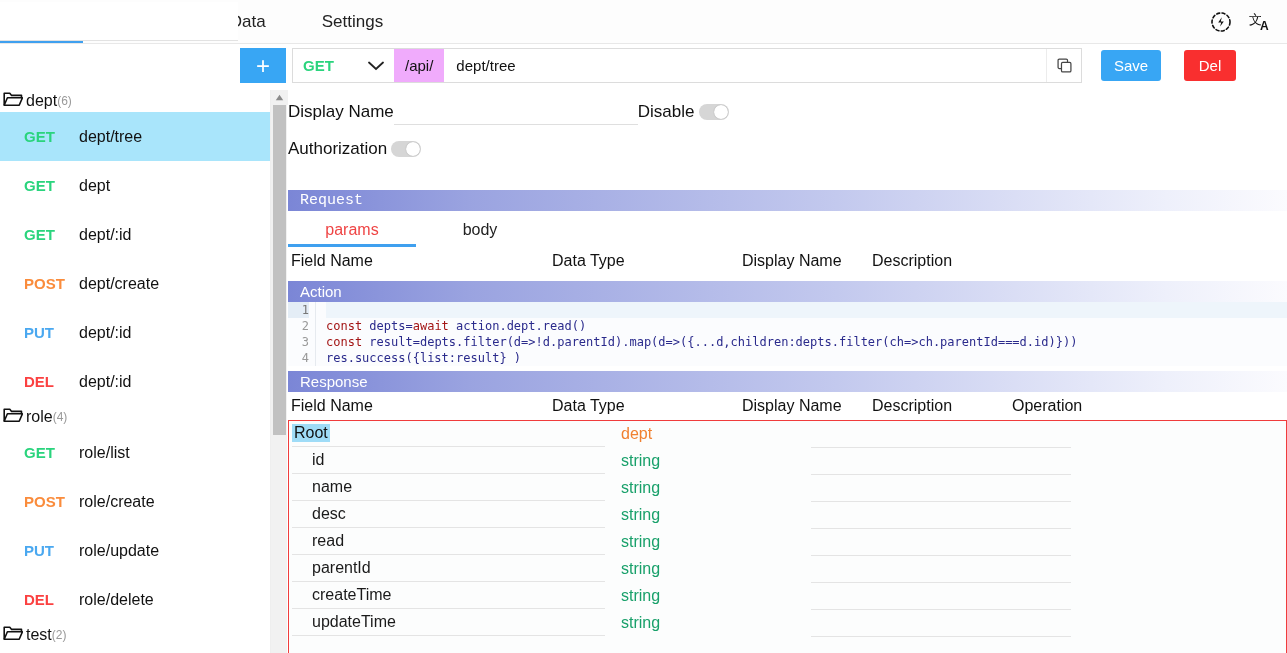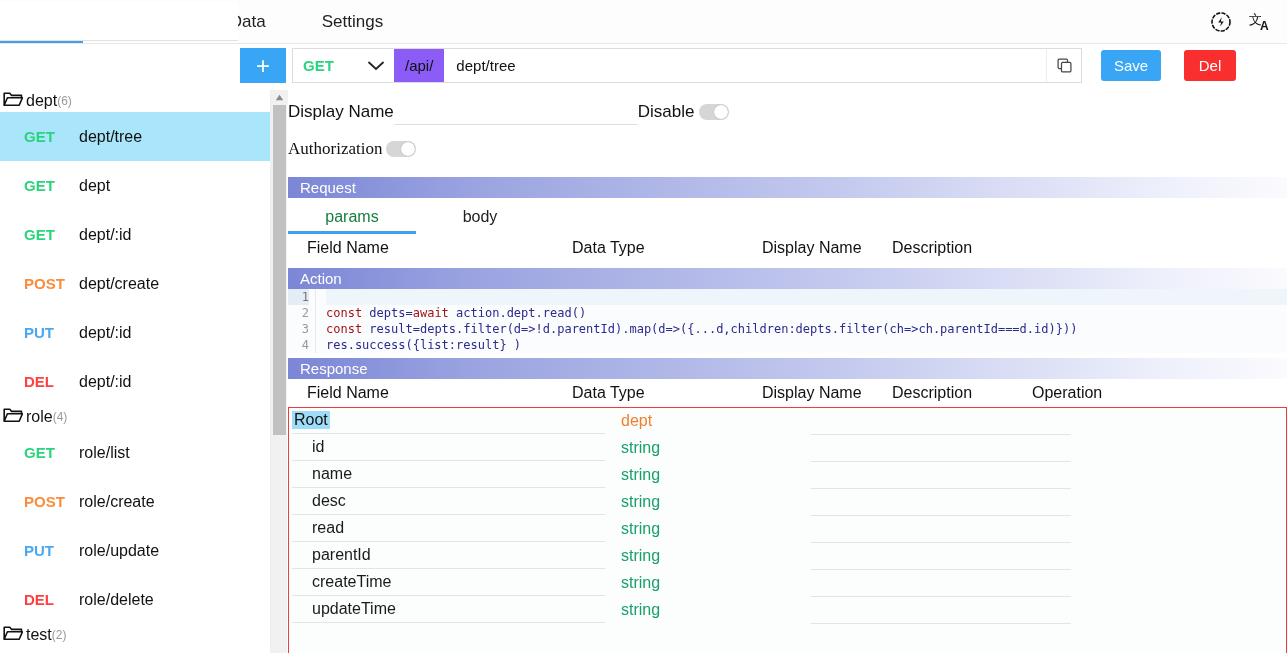--- a/index.html
+++ b/index.html
@@ -130,21 +130,21 @@
   }
   .select-wrap { position: relative; display:flex; align-items:center; }
   .select-chevron {
     position: absolute;
     right: 10px; top: 50%;
     transform: translateY(-50%);
     pointer-events: none;
     color: #333;
   }
   .api-prefix {
-    background: #8b5cf6;
+    background: #f0abfc;
     height: 33px;
     display: flex;
     align-items: center;
     padding: 0 11px;
     font-size: 15px;
     color: #111;
   }
   .url-input {
     flex: 1;
     height: 33px;
@@ -330,36 +330,36 @@
     position: relative;
     font-size: 16px;
     color: #222;
     height: 34px;
     display: flex;
     align-items: center;
     justify-content: center;
     cursor: pointer;
     width: 128px;
   }
-  .sub-tab.active { color: #15803d; }
+  .sub-tab.active { color: #ef4444; }
   .sub-tab.active::after {
     content: "";
     position: absolute;
     left: 0; right: 0; bottom: 0;
     height: 3px;
     background: #3fa0ef;
   }
   .col-header {
     display: flex;
     align-items: center;
     height: 28px;
     font-size: 16px;
     color: #111;
   }
-  .ch-field { width: 284px; padding-left: 19px; box-sizing: border-box; }
+  .ch-field { width: 264px; padding-left: 3px; box-sizing: border-box; }
   .ch-type  { width: 190px; }
   .ch-disp  { width: 130px; }
   .ch-desc  { width: 140px; }
   .ch-oper  { width: 140px; }
 
   
   .editor {
     background: #fbfcfe;
     display: flex;
     font-family: "DejaVu Sans Mono", monospace;
@@ -584,28 +584,28 @@
 
     <div class="field-line">
       <span class="field-label">Display Name</span>
       <input class="line-input" value="" style="">
       <span class="field-label" style="">Disable</span>
       <span class="toggle" style="margin-left:4px;">
           <span class="knob"></span>
         </span>
     </div>
 
-    <div class="field-line" style="margin-top:14px;font-family:Liberation Serif, serif;">
+    <div class="field-line" style="margin-top:14px;">
       <span class="field-label">Authorization</span>
       <span class="toggle" style="margin-left:4px;">
           <span class="knob"></span>
         </span>
     </div>
 
-    <div class="section-header" style="margin-top:18px;">
+    <div class="section-header" style="margin-top:31px;font-family:Liberation Mono, monospace;">
       <span>Request</span>
     </div>
     <div class="sub-tabs" id="request-tabs">
         <div class="sub-tab active">params</div>
         <div class="sub-tab">body</div>
       </div>
     <div class="col-header" id="request-cols">
         <div class="ch-field">Field Name</div>
         <div class="ch-type">Data Type</div>
         <div class="ch-disp">Display Name</div>

